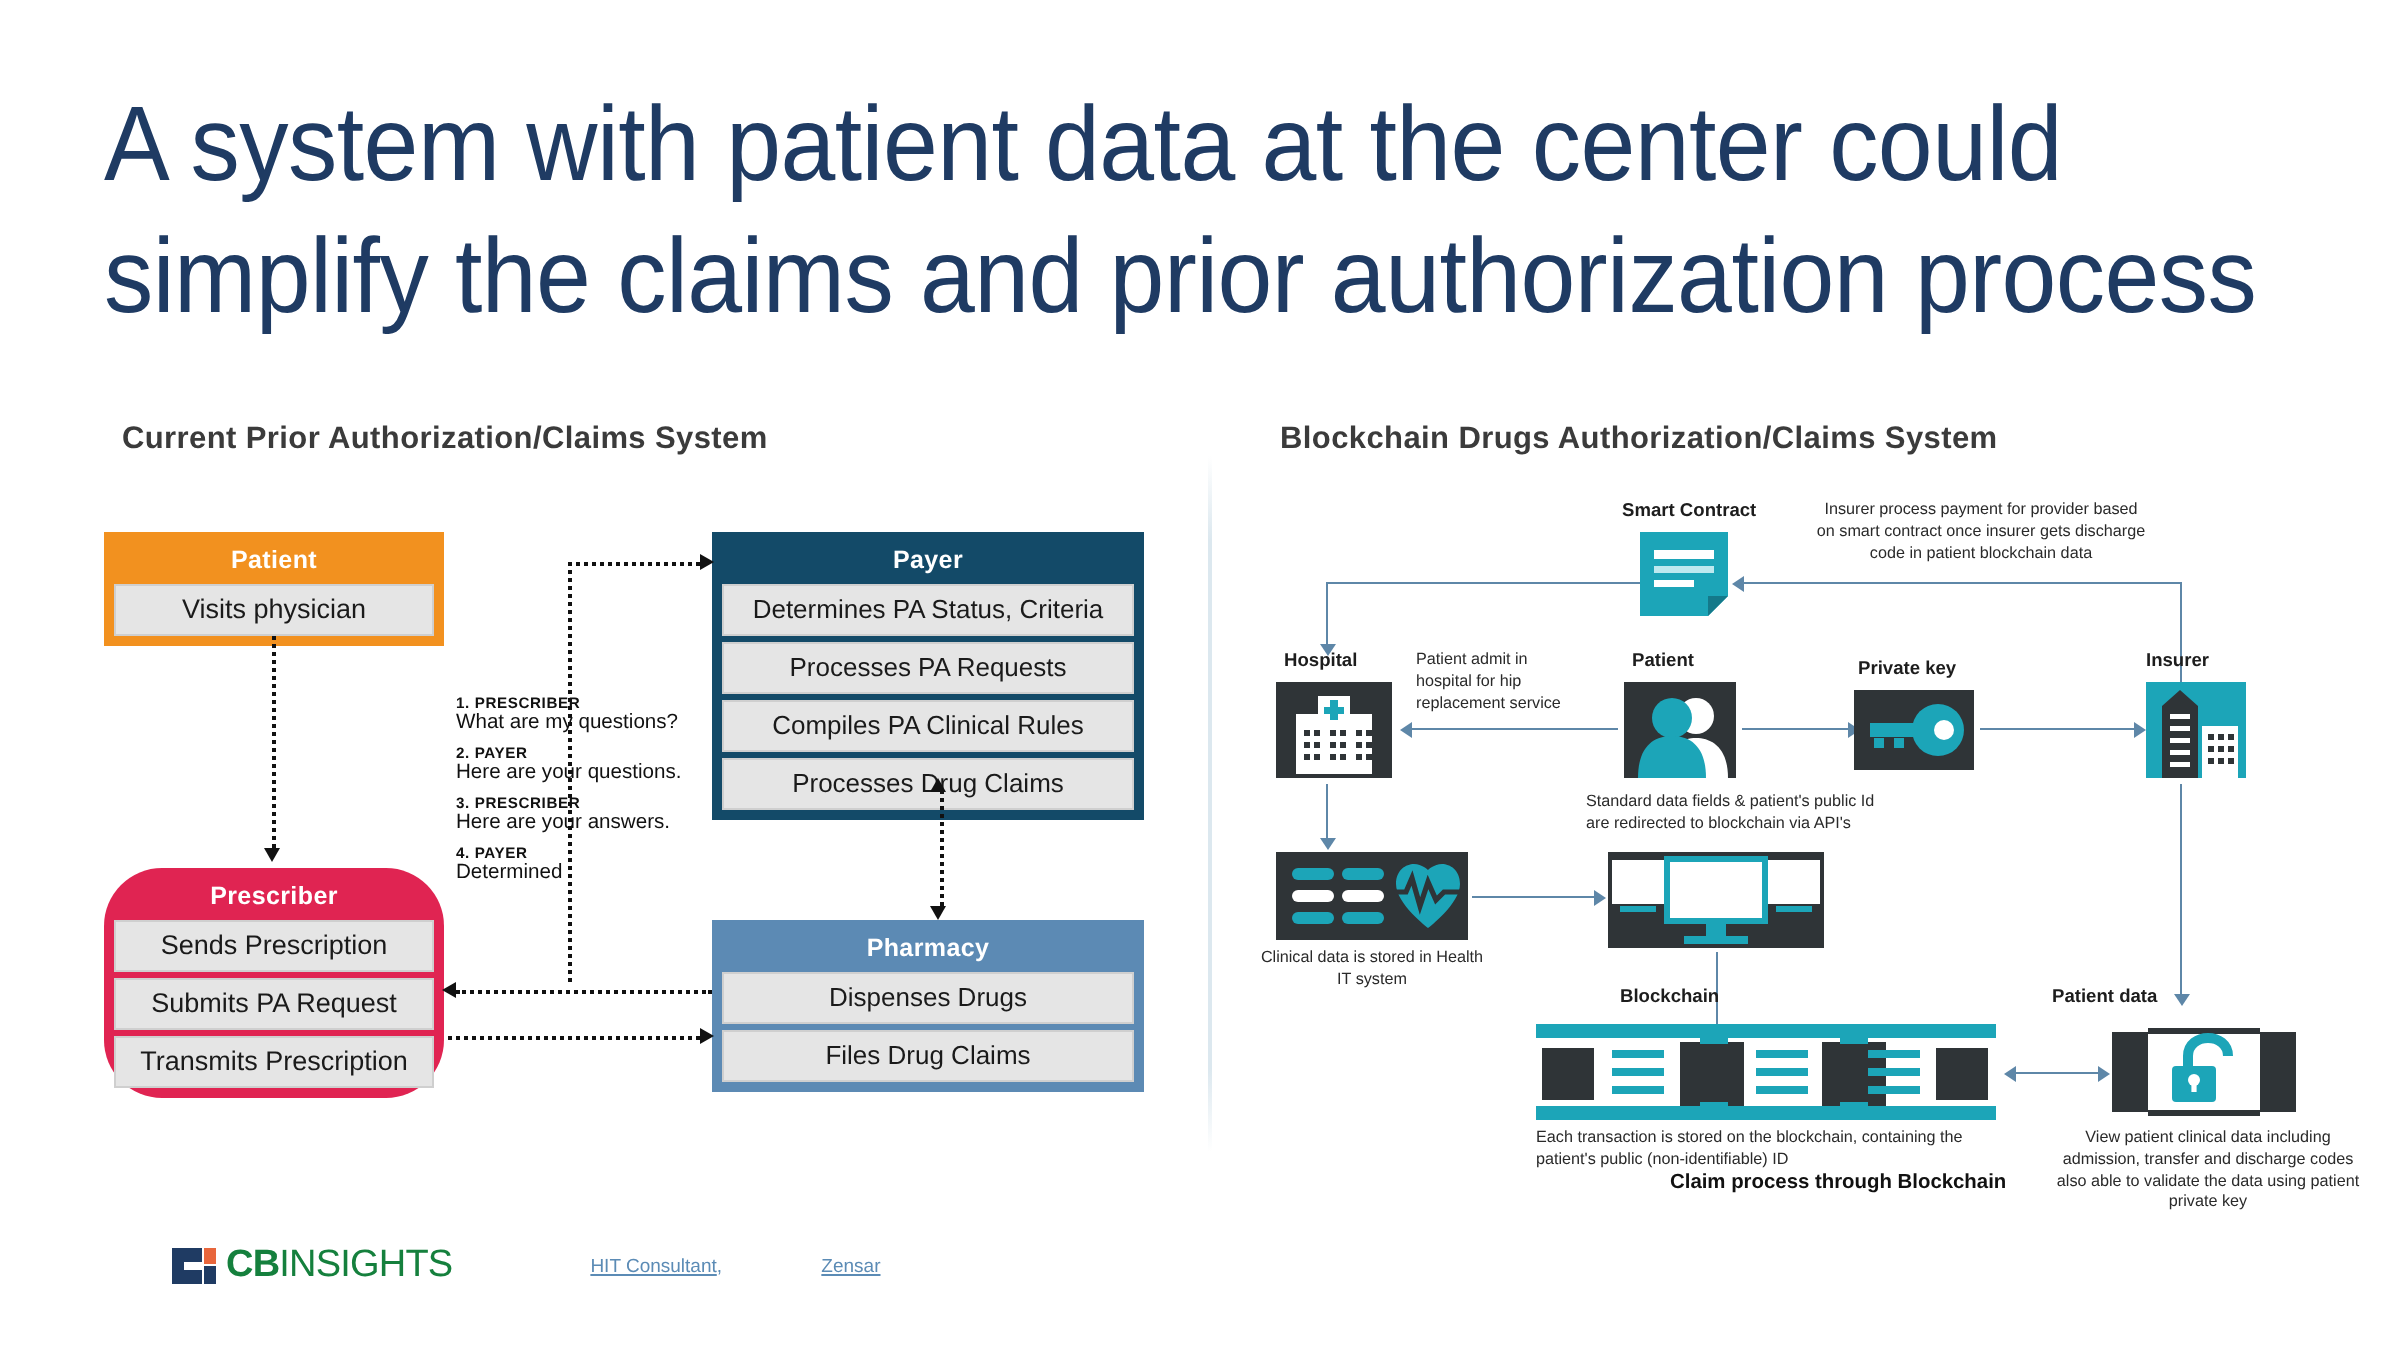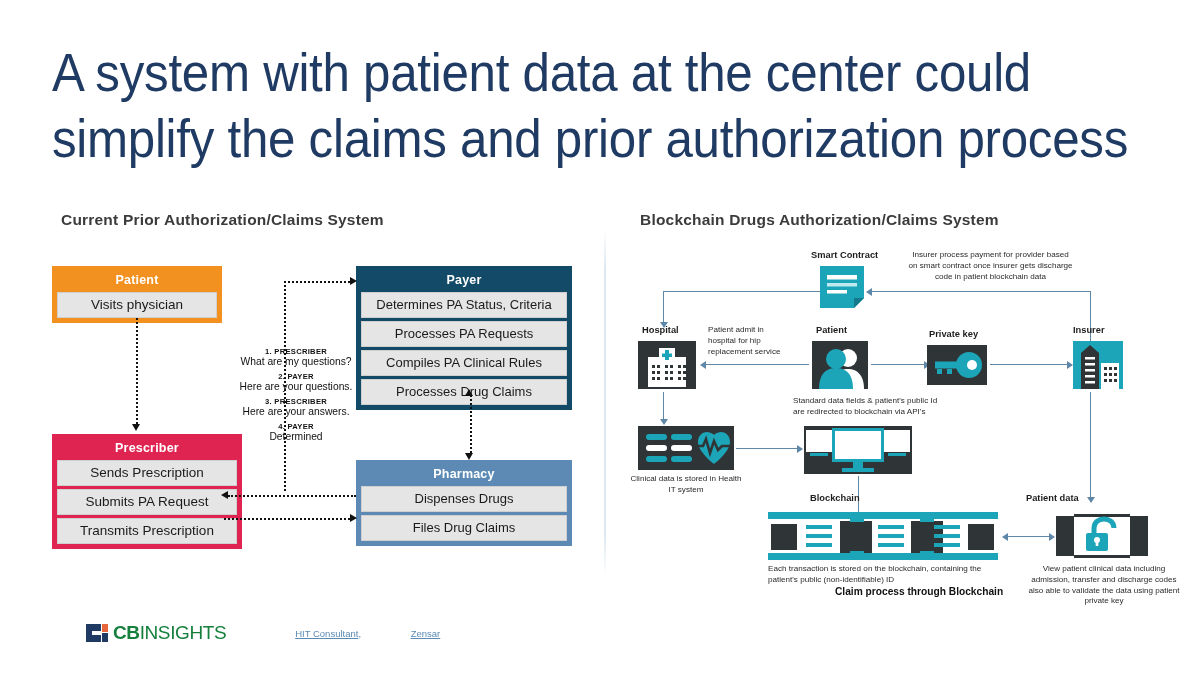--- a/index.html
+++ b/index.html
@@ -37,38 +37,38 @@
     padding:3px 0 5px 0;letter-spacing:.2px;
   }
   .box .row{
     background:#e5e5e5;border:1px solid #cfcfcf;text-align:center;
     font-size:13.5px;color:#1a1a1a;padding:4px 2px 5px 2px;margin-bottom:3px;
     white-space:nowrap;
   }
   .box .row:last-child{margin-bottom:0;}
 
   #box-patient{left:52px;top:266px;width:170px;background:#F2911F;}
-  #box-prescriber{left:52px;top:434px;width:190px;background:#E02452;}
+  #box-prescriber{left:52px;top:434px;width:170px;background:#E02452;border-radius:29px;}
   #box-payer{left:356px;top:266px;width:216px;background:#134A68;}
   #box-pharmacy{left:356px;top:460px;width:216px;background:#5C8AB4;}
   #box-payer .row{font-size:13px;}
   #box-pharmacy .row{font-size:13px;}
 
   
   .dl{position:absolute;}
   .dl.v{border-left:2px dotted #111;}
   .dl.h{border-top:2px dotted #111;}
   .arw{position:absolute;width:0;height:0;}
   .arw.down{border-left:4.5px solid transparent;border-right:4.5px solid transparent;border-top:7px solid #111;}
   .arw.up{border-left:4.5px solid transparent;border-right:4.5px solid transparent;border-bottom:7px solid #111;}
   .arw.left{border-top:4.5px solid transparent;border-bottom:4.5px solid transparent;border-right:7px solid #111;}
   .arw.right{border-top:4.5px solid transparent;border-bottom:4.5px solid transparent;border-left:7px solid #111;}
 
   
-  .steps{position:absolute;left:218px;top:347px;width:156px;text-align:center;}
+  .steps{position:absolute;left:228px;top:347px;width:156px;text-align:left;}
   .steps .stp{margin-bottom:5px;}
   .steps .num{font-size:7.6px;font-weight:bold;letter-spacing:.3px;color:#111;}
   .steps .txt{font-size:10.3px;color:#111;margin-top:0px;white-space:nowrap;}
 
   
   .rd{position:absolute;left:630px;top:236px;width:560px;height:370px;}
   .nlab{position:absolute;font-size:9.3px;font-weight:bold;color:#1d1d1d;white-space:nowrap;}
   .ntxt{position:absolute;font-size:8.1px;color:#2a2a2a;line-height:1.33;}
   .ntxt.c{text-align:center;}
   .caption{position:absolute;font-size:10.2px;font-weight:bold;color:#111;white-space:nowrap;}

